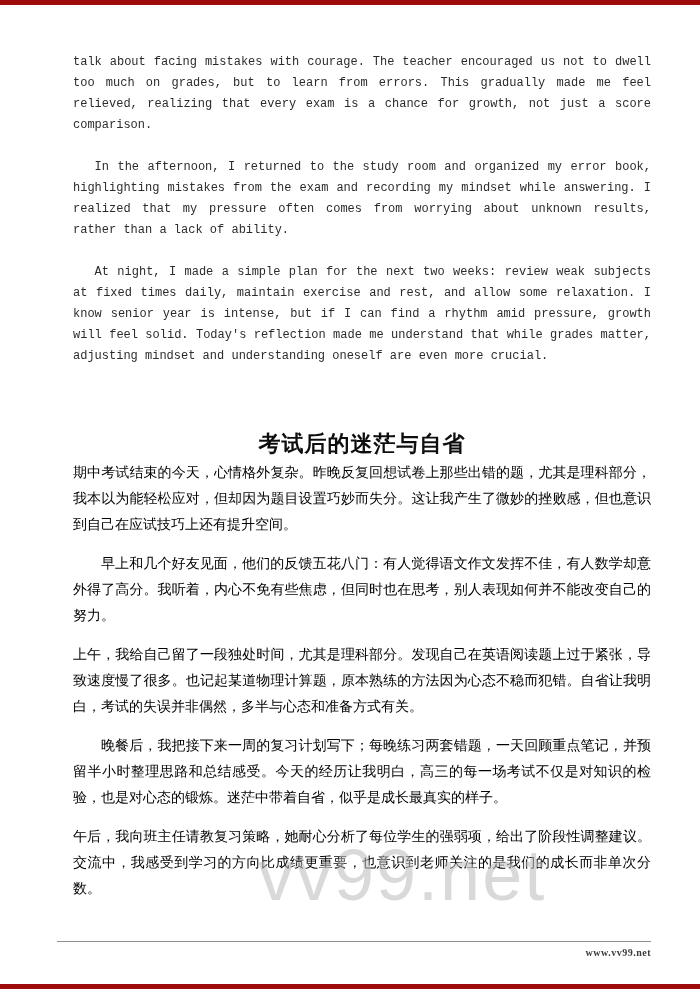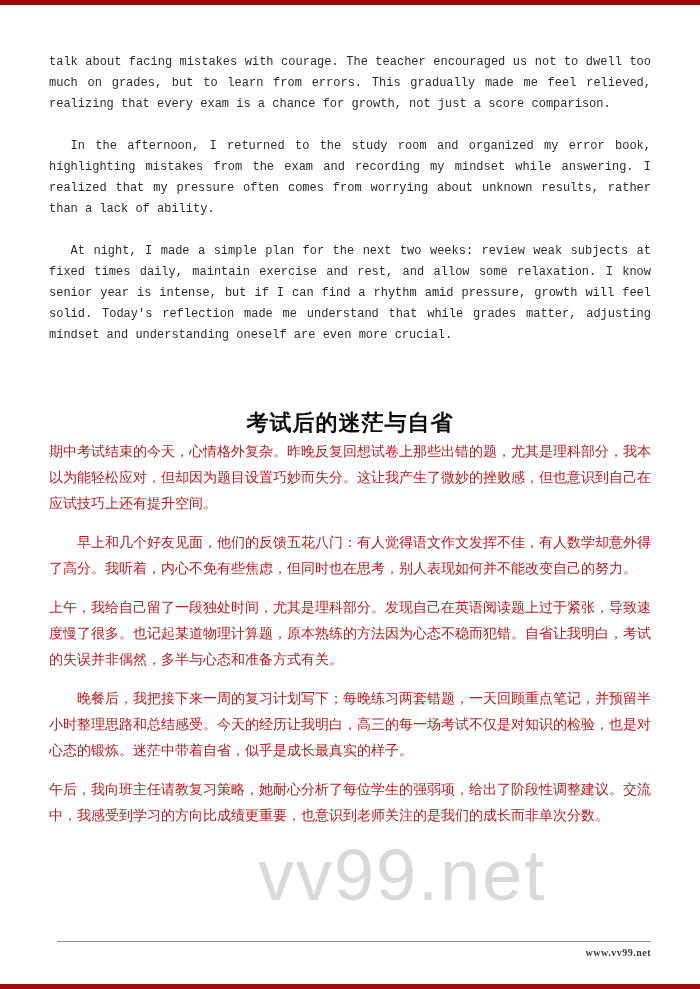--- a/index.html
+++ b/index.html
@@ -7,20 +7,21 @@
   body {
     width: 700px; height: 989px;
     font-family: "Liberation Sans", sans-serif;
     color: #1d1d1d;
   }
   .page {
     position: relative;
     width: 700px; height: 989px;
     background: #ffffff;
     overflow: hidden;
+    padding-left: 24px;
   }
   .accent-bar {
     position: absolute; left: 0; width: 100%; height: 5px;
     background: var(--accent, #9e0b0b);
   }
   .accent-bar.top { top: 0; }
   .accent-bar.bottom { bottom: 0; }
   .content { padding: 52px 49px 0 49px; }
 
   .en {
@@ -39,21 +40,21 @@
     text-align: center;
     color: #0e0e0e;
     letter-spacing: 1px;
     margin-top: 62px;
   }
 
   .zh {
     font-size: 14px;
     line-height: 26px;
     text-align: justify;
-    color: #b91c1c;
+    color: #000000;
     margin-bottom: 13px;
   }
   .zh.indent { text-indent: 2em; }
 
   .watermark {
     position: absolute;
     left: 258px;
     top: 834px;
     font-size: 72px;
     font-weight: normal;

